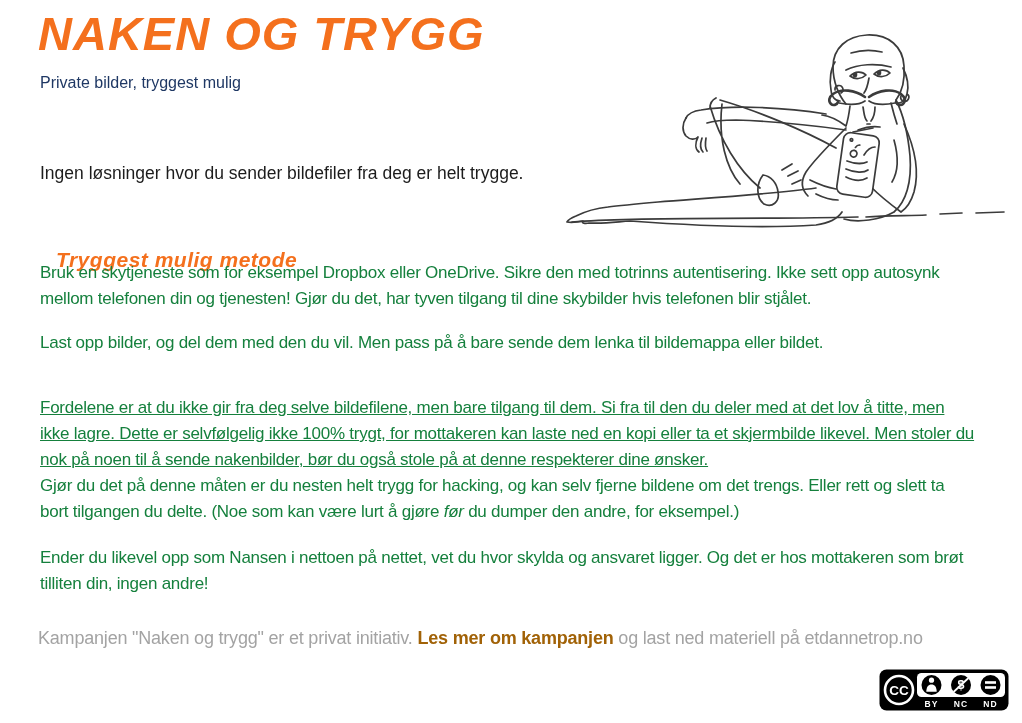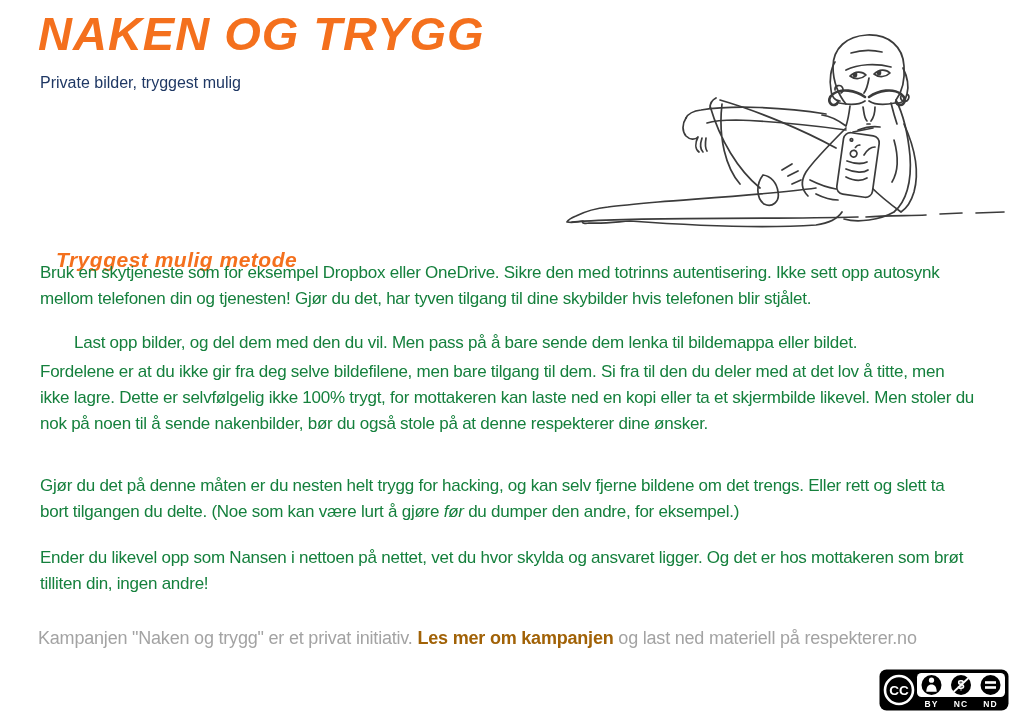--- a/index.html
+++ b/index.html
@@ -25,22 +25,22 @@
     position:absolute; left:40px; top:232px; margin:16px;
     font-size:21px; font-weight:bold; font-style:italic;
     color:#F4701D; letter-spacing:0.5px; white-space:nowrap;
   }
   .body {
     position:absolute; left:40px; width:935px; margin:0;
     font-size:17px; line-height:26px; letter-spacing:-0.25px; color:#15803d;
   }
   .body em { font-style:italic; }
   .p1 { top:260px; }
-  .p2 { top:330px;margin-left:34px; }
-  .p3 { top:359px; }
+  .p2 { top:330px; }
+  .p3 { top:395px;text-decoration:underline; }
   .p4 { top:473px; }
   .p5 { top:545px; }
   .footer {
     position:absolute; left:38px; top:628px; margin:0; width:950px;
     font-size:18px; letter-spacing:-0.2px; color:#A3A3A3;
   }
   .footer strong { font-weight:bold; color:#a16207; }
   .illustration { position:absolute; left:558px; top:8px; width:462px; height:232px; }
   .illustration svg { width:100%; height:100%; display:block; }
   .sketch { fill:none; stroke:#3b3b3b; stroke-width:1.7; stroke-linecap:round; stroke-linejoin:round; }
@@ -94,32 +94,32 @@
       <circle class="sketch-fill" cx="321" cy="65" r="2.4"></circle>
       <path class="sketch" d="M311,70 C310,76 309,81 306,85"></path>
       <path class="sketch-thick" d="M307,89 C297,82 283,80 275,86 C271,89 270,93 273,96 C275,98 279,97 280,94 M311,89 C321,82 335,80 343,86 C347,89 348,93 345,96 C343,98 339,97 338,94"></path>
       <path class="sketch" d="M281,95 C291,97 301,97 307,93 M311,93 C317,97 327,97 337,95"></path>
       <path class="sketch" d="M305,99 C306,104 306,110 309,113 M317,99 C317,104 316,109 313,113 M309,116 L312,116"></path>
       <path class="sketch" d="M292,98 C291,106 290,112 288,118 M333,95 C335,103 337,110 339,116 M288,118 C280,112 272,108 264,107 M295,124 L315,120"></path>
     </svg>
   </div>
 
   <p class="intro">
-    <br>
+    <span>Ingen løsninger hvor du sender bildefiler fra deg er helt trygge.</span><br>
   </p>
 
   <h3 class="section-heading">Tryggest mulig metode</h3>
 
   <p class="body p1">Bruk en skytjeneste som for eksempel Dropbox eller OneDrive. Sikre den med totrinns autentisering. Ikke sett opp autosynk mellom telefonen din og tjenesten! Gjør du det, har tyven tilgang til dine skybilder hvis telefonen blir stjålet.</p>
   <p class="body p2">Last opp bilder, og del dem med den du vil. Men pass på å bare sende dem lenka til bildemappa eller bildet.</p>
   <p class="body p3">Fordelene er at du ikke gir fra deg selve bildefilene, men bare tilgang til dem. Si fra til den du deler med at det lov å titte, men ikke lagre. Dette er selvfølgelig ikke 100% trygt, for mottakeren kan laste ned en kopi eller ta et skjermbilde likevel. Men stoler du nok på noen til å sende nakenbilder, bør du også stole på at denne respekterer dine ønsker.</p>
   <p class="body p4"><span>Gjør du det på denne måten er du nesten helt trygg for hacking, og kan selv fjerne bildene om det trengs. Eller rett og slett ta bort tilgangen du delte. (Noe som kan være lurt å gjøre </span><em>før</em><span> du dumper den andre, for eksempel.)</span></p>
   <p class="body p5">Ender du likevel opp som Nansen i nettoen på nettet, vet du hvor skylda og ansvaret ligger. Og det er hos mottakeren som brøt tilliten din, ingen andre!</p>
 
-  <p class="footer"><span>Kampanjen "Naken og trygg" er et privat initiativ. </span><strong>Les mer om kampanjen</strong><span> og last ned materiell på respekterer.no</span></p>
+  <p class="footer"><span>Kampanjen "Naken og trygg" er et privat initiativ. </span><strong>Les mer om kampanjen</strong><span> og last ned materiell på etdannetrop.no</span></p>
 
   <div class="cc-badge">
     <svg viewBox="0 0 130 42" xmlns="http://www.w3.org/2000/svg">
       <rect x="0.5" y="0.5" width="129" height="41" rx="7" fill="#000000"></rect>
 
       <g>
         <circle cx="20" cy="21" r="14" fill="#000000" stroke="#ffffff" stroke-width="2.6"></circle>
         <text x="20" y="26" text-anchor="middle" fill="#ffffff" font-size="13.5" font-weight="bold">CC</text>
       </g>
 

